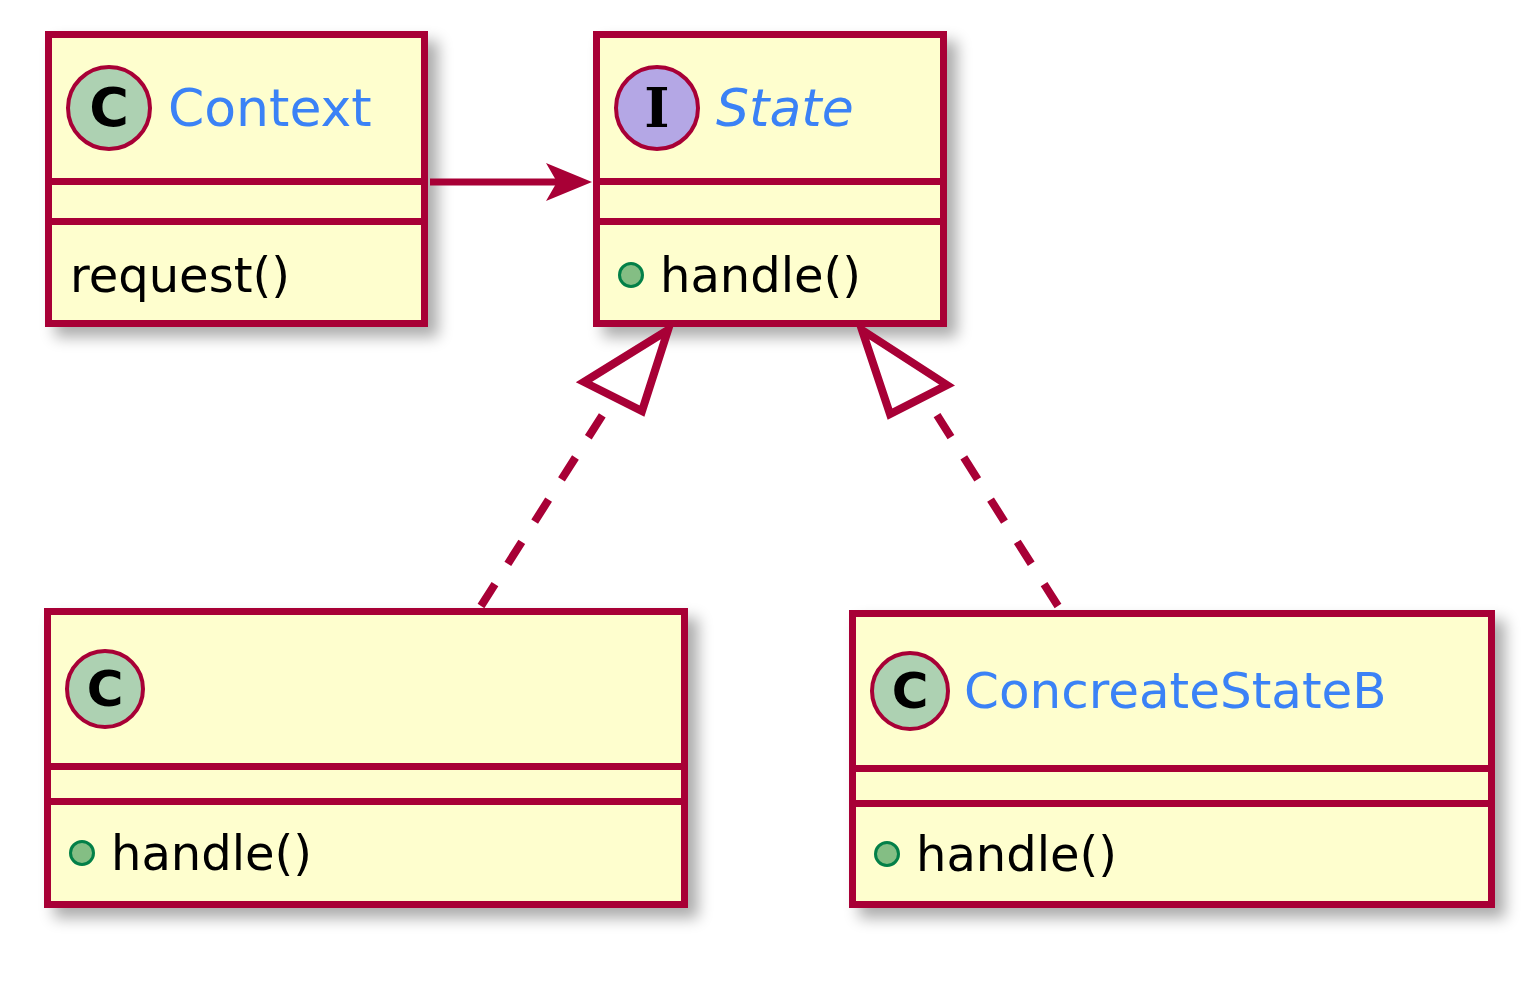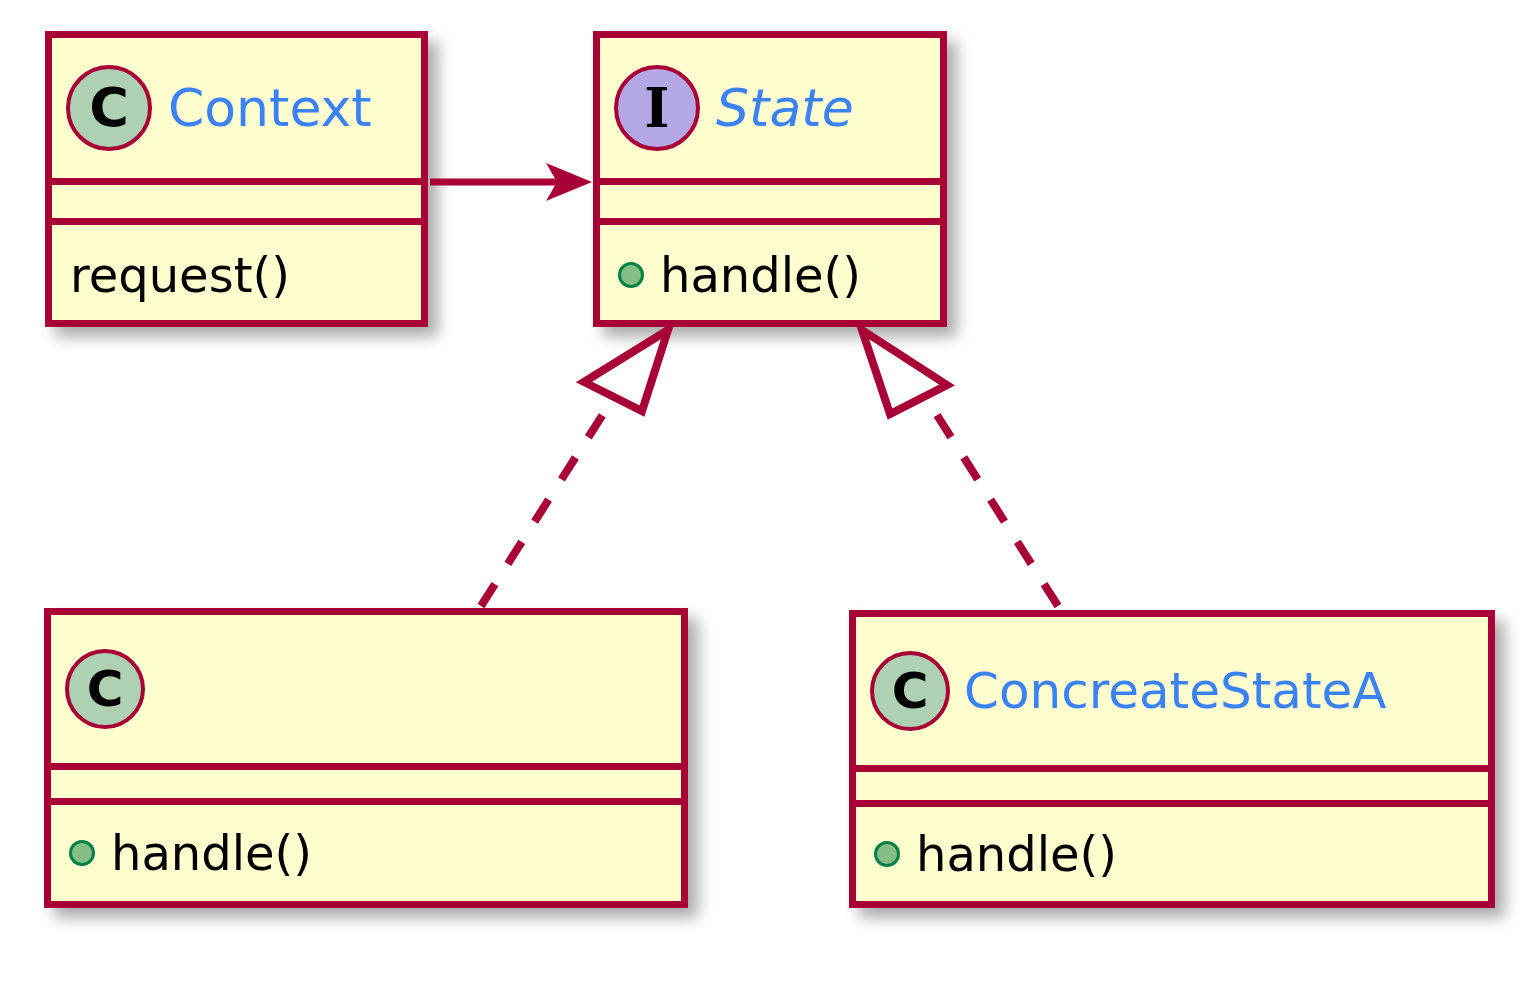--- a/index.html
+++ b/index.html
@@ -173,21 +173,21 @@
       <div class="member">
         <span class="vis-dot"></span>
         <span>handle()</span>
       </div>
     </div>
   </div>
 
   <div class="uml-box" id="box-state-b">
     <div class="uml-header">
       <div class="stereo stereo-class">C</div>
-      <div class="uml-name">ConcreateStateA</div>
+      <div class="uml-name">ConcreateStateB</div>
     </div>
     <div class="uml-divider"></div>
     <div class="uml-attrs"></div>
     <div class="uml-divider"></div>
     <div class="uml-methods">
       <div class="member">
         <span class="vis-dot"></span>
         <span>handle()</span>
       </div>
     </div>

